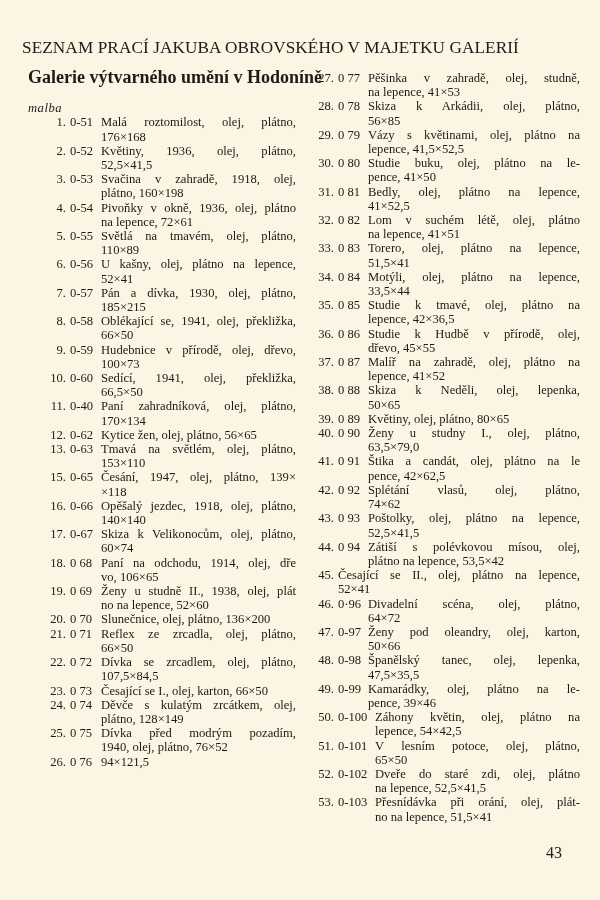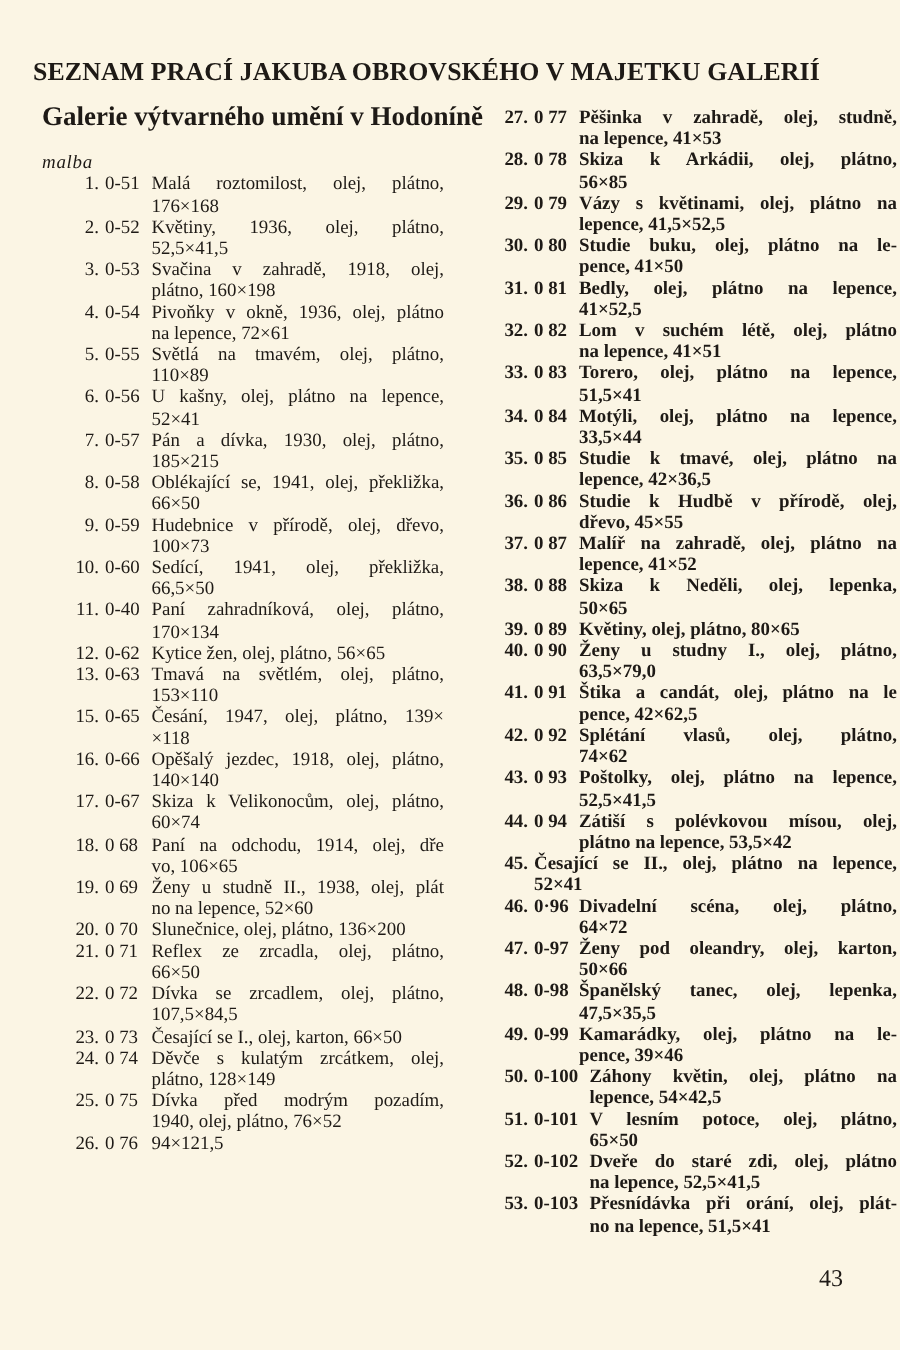--- a/index.html
+++ b/index.html
@@ -5,26 +5,26 @@
   html, body { margin: 0; padding: 0; }
   body {
     width: 600px; height: 900px; overflow: hidden;
     background: #fbf5e4;
     color: #1e1a16;
     font-family: "Liberation Serif", "DejaVu Serif", serif;
     position: relative;
   }
   .title {
     position: absolute; left: 22px; top: 38px; width: 560px;
-    font-weight: bold; font-size: 17.2px; letter-spacing: 0.1px;
+    font-weight: normal; font-size: 17.2px; letter-spacing: 0.1px;
     white-space: nowrap;
   }
   .col { position: absolute; font-size: 12.6px; line-height: 14.2px; }
   .col-left { left: 28px; top: 70px; width: 268px; }
-  .col-right { left: 326px; top: 71px; width: 272px; font-weight: bold; }
+  .col-right { left: 308px; top: 71px; width: 272px; }
   .section-head { font-weight: bold; font-size: 18px; height: 14.2px; white-space: nowrap; }
   .subsection { font-style: italic; height: 14.2px; margin-top: 17px; margin-bottom: 0; letter-spacing: 0.5px; }
   .entry { display: flex; }
   .num { flex: 0 0 auto; text-align: right; white-space: pre; }
   .col-left .num { width: 38px; }
   .col-right .num { width: 26px; }
   .code { flex: 0 0 auto; white-space: pre; padding-left: 4px; padding-right: 4px; }
   .col-left .code { width: 27px; }
   .col-right .code { width: 26px; }
   .text { flex: 1 1 auto; text-align: justify; text-align-last: left; }

